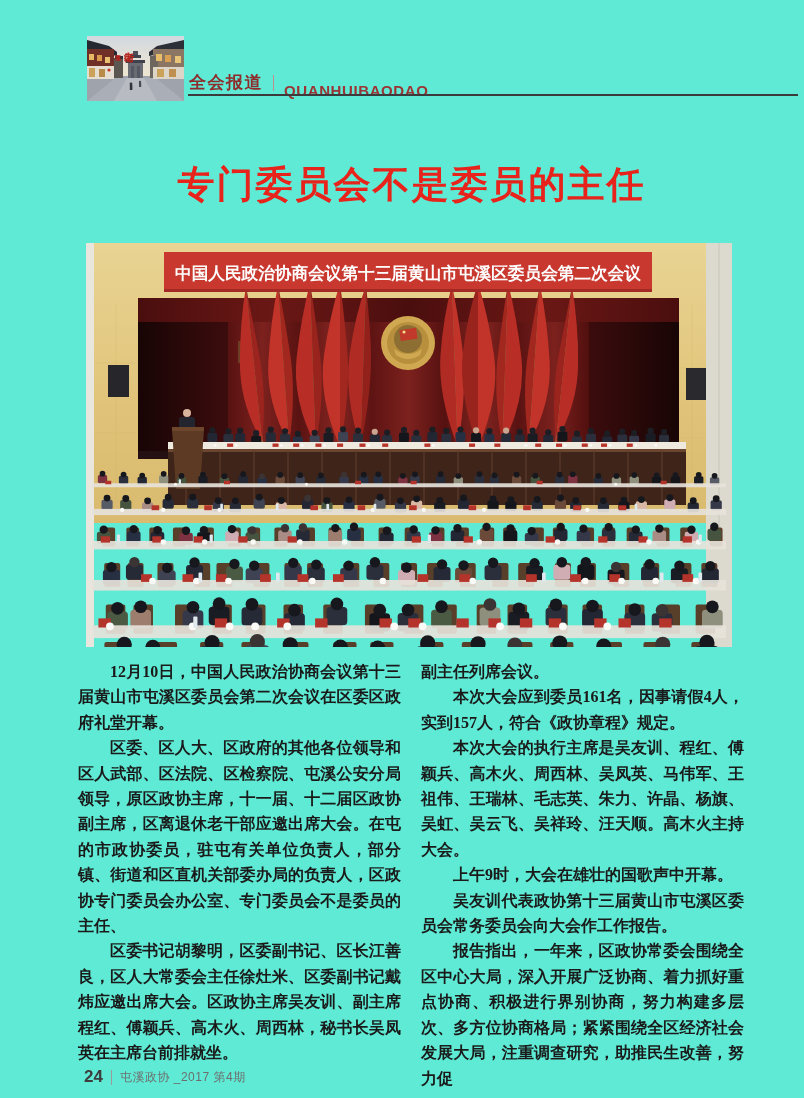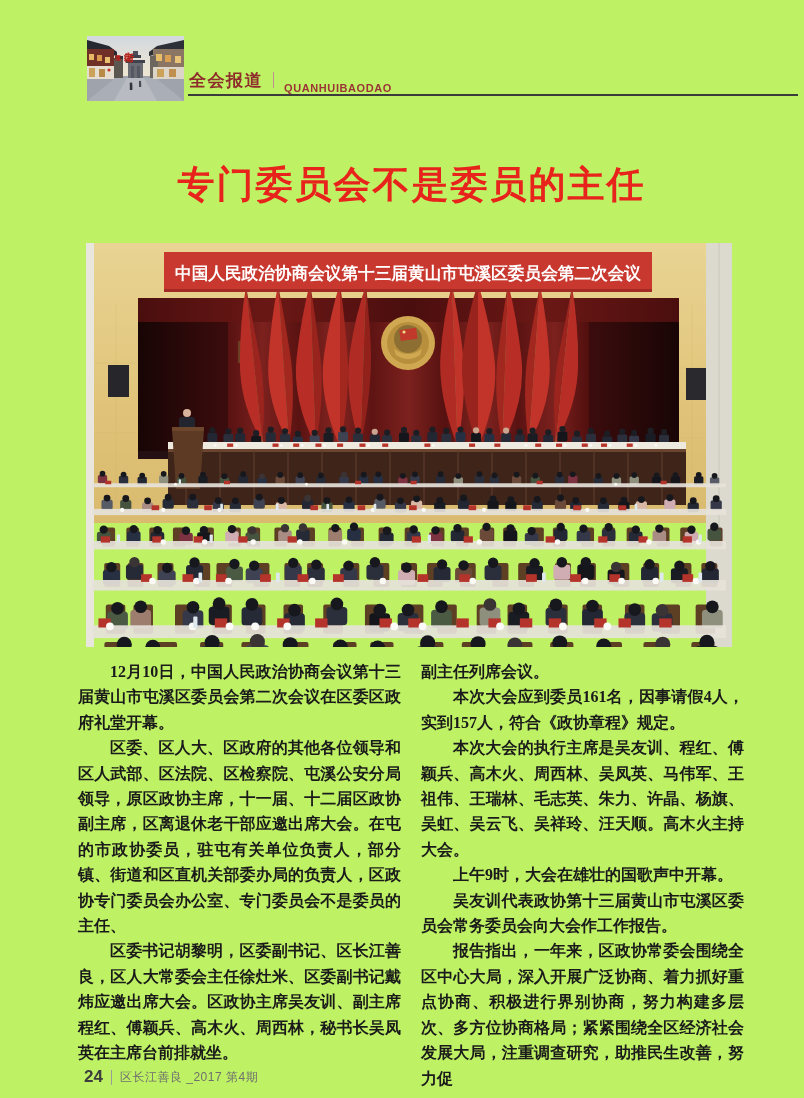--- a/index.html
+++ b/index.html
@@ -1,25 +1,25 @@
 <!DOCTYPE html>
 <html><head>
 <meta charset="utf-8">
 <style>
   html,body{margin:0;padding:0;background:#ffffff;}
   .page{
-    position:relative;width:804px;height:1098px;margin:0 auto;background:#bef264;
+    position:relative;width:804px;height:1098px;margin:0 auto;background:#5eead4;
     font-family:"Liberation Serif","DejaVu Serif",serif;overflow:hidden;
   }
   
   .thumb{position:absolute;left:87px;top:36px;width:97px;height:65px;display:block;}
   .section-head{position:absolute;left:189px;top:66px;display:flex;align-items:center;gap:10px;}
   .section-title{font-size:17px;font-weight:bold;color:#8e2b2b;letter-spacing:1.5px;}
   .section-sep{width:1px;height:16px;background:#c09090;}
-  .section-pinyin{font-family:"Liberation Sans","DejaVu Sans",sans-serif;font-size:11px;font-weight:bold;color:#9b3535;letter-spacing:.6px;margin-top:16px;}
+  .section-pinyin{font-family:"Liberation Sans","DejaVu Sans",sans-serif;font-size:15px;font-weight:bold;color:#9b3535;letter-spacing:.6px;margin-top:16px;}
   .head-rule{position:absolute;left:188px;top:94px;width:610px;height:2px;background:#3b3b3b;}
   
   .article-title{
     position:absolute;left:78px;top:160px;width:667px;text-align:center;
     font-family:"Liberation Sans","DejaVu Sans",sans-serif;
     font-size:37px;font-weight:bold;color:#e8231b;letter-spacing:2px;white-space:nowrap;
   }
   
   .photo{position:absolute;left:86px;top:243px;width:646px;height:404px;display:block;}
   
@@ -887,16 +887,16 @@
     <p>本次大会应到委员161名，因事请假4人，实到157人，符合《政协章程》规定。</p>
     <p>本次大会的执行主席是吴友训、程红、傅颖兵、高木火、周西林、吴凤英、马伟军、王祖伟、王瑞林、毛志英、朱力、许晶、杨旗、吴虹、吴云飞、吴祥玲、汪天顺。高木火主持大会。</p>
     <p>上午9时，大会在雄壮的国歌声中开幕。</p>
     <p>吴友训代表政协第十三届黄山市屯溪区委员会常务委员会向大会作工作报告。</p>
     <p>报告指出，一年来，区政协常委会围绕全区中心大局，深入开展广泛协商、着力抓好重点协商、积极进行界别协商，努力构建多层次、多方位协商格局；紧紧围绕全区经济社会发展大局，注重调查研究，助推民生改善，努力促</p>
   </div>
 
   <div class="footer">
     <span class="page-num">24</span>
     <span class="footer-sep"></span>
-    <span class="journal">区长江善良 _2017 第4期</span>
+    <span class="journal">屯溪政协 _2017 第4期</span>
   </div>
 
 </div>
 
 </body></html>

